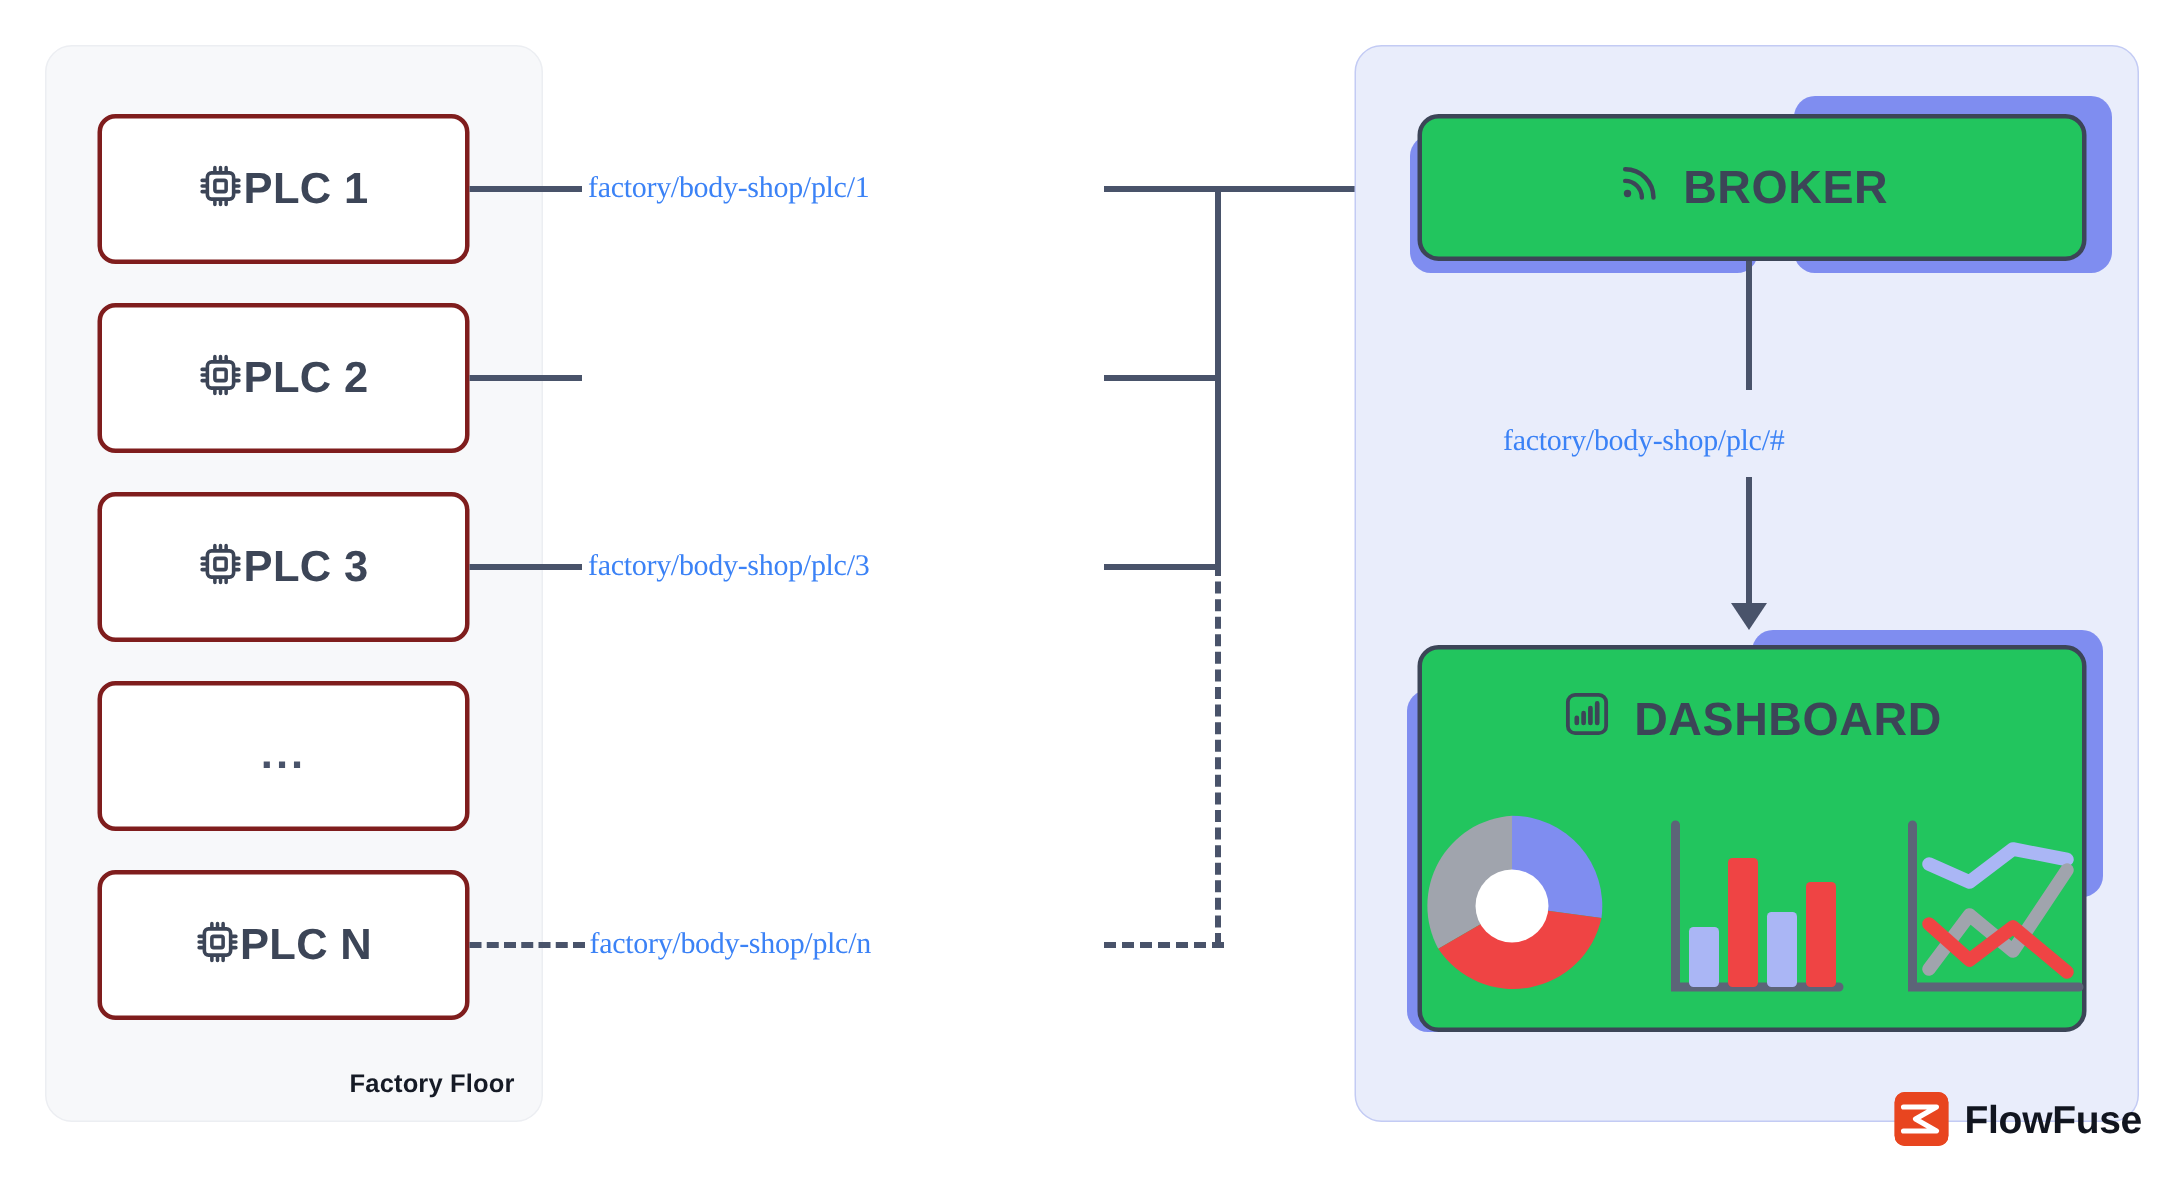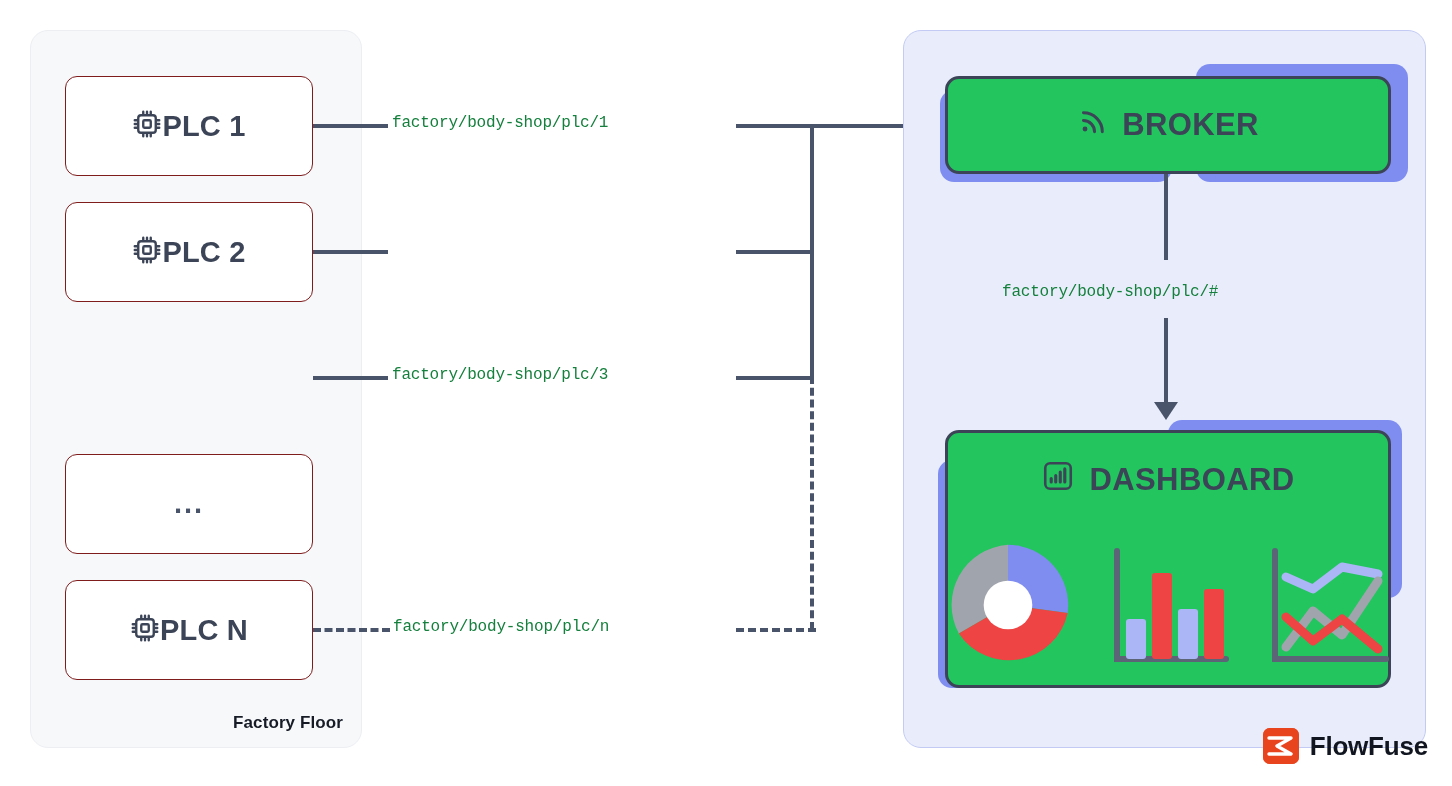--- a/index.html
+++ b/index.html
@@ -23,33 +23,33 @@
     box-sizing:border-box;
   }
   .panel-caption{
     position:absolute;right:18px;bottom:14px;
     font-size:17px;font-weight:bold;color:#161b26;letter-spacing:.1px;
   }
 
   
   .plc{
     position:absolute;left:65px;width:248px;height:100px;
-    background:#ffffff;border:1px solid #7f1d1d;border-radius:12px;
+    background:#ffffff;border:3px solid #7f1d1d;border-radius:12px;
     box-sizing:border-box;
     display:flex;align-items:center;justify-content:center;
   }
   .plc-label{font-size:29px;font-weight:bold;color:#3c4557;letter-spacing:.2px;}
   .plc-dots{font-size:29px;font-weight:bold;color:#49536a;letter-spacing:2px;line-height:.6;}
   .cpu-icon{display:block;}
 
   
   .topic{
     position:absolute;
-    font-family:Liberation Mono, monospace;
-    font-size:16px;color:#15803d;white-space:nowrap;letter-spacing:-0.2px;
+    font-family:Liberation Serif, serif;
+    font-size:20px;color:#3b82f6;white-space:nowrap;letter-spacing:-0.2px;
   }
 
   
   .wire{position:absolute;background:#49536a;}
   .wire-h{height:4px;}
   .wire-v{width:4px;}
   .wire-dash-h{
     position:absolute;height:0;border-top:4px dashed #49536a;
   }
   .wire-dash-v{
@@ -120,20 +120,30 @@
     <span class="cpu-icon">
       <svg width="30" height="30" viewBox="0 0 24 24" fill="none" stroke="#3c4557" stroke-width="1.9" stroke-linecap="round" stroke-linejoin="round">
         <rect x="5" y="5" width="14" height="14" rx="2.2"></rect>
         <rect x="9" y="9" width="6" height="6" rx="1"></rect>
         <path d="M9 2.2v2.4M12 2.2v2.4M15 2.2v2.4M9 19.4v2.4M12 19.4v2.4M15 19.4v2.4M2.2 9h2.4M2.2 12h2.4M2.2 15h2.4M19.4 9h2.4M19.4 12h2.4M19.4 15h2.4"></path>
       </svg>
     </span>
     <span class="plc-label">PLC 2</span>
   </div>
 
+  <div class="plc" style="top:328px;">
+    <span class="cpu-icon">
+      <svg width="30" height="30" viewBox="0 0 24 24" fill="none" stroke="#3c4557" stroke-width="1.9" stroke-linecap="round" stroke-linejoin="round">
+        <rect x="5" y="5" width="14" height="14" rx="2.2"></rect>
+        <rect x="9" y="9" width="6" height="6" rx="1"></rect>
+        <path d="M9 2.2v2.4M12 2.2v2.4M15 2.2v2.4M9 19.4v2.4M12 19.4v2.4M15 19.4v2.4M2.2 9h2.4M2.2 12h2.4M2.2 15h2.4M19.4 9h2.4M19.4 12h2.4M19.4 15h2.4"></path>
+      </svg>
+    </span>
+    <span class="plc-label">PLC 3</span>
+  </div>
 
   <div class="plc" style="top:454px;">
     <span class="plc-dots">...</span>
   </div>
 
   <div class="plc" style="top:580px;">
     <span class="cpu-icon">
       <svg width="30" height="30" viewBox="0 0 24 24" fill="none" stroke="#3c4557" stroke-width="1.9" stroke-linecap="round" stroke-linejoin="round">
         <rect x="5" y="5" width="14" height="14" rx="2.2"></rect>
         <rect x="9" y="9" width="6" height="6" rx="1"></rect>

